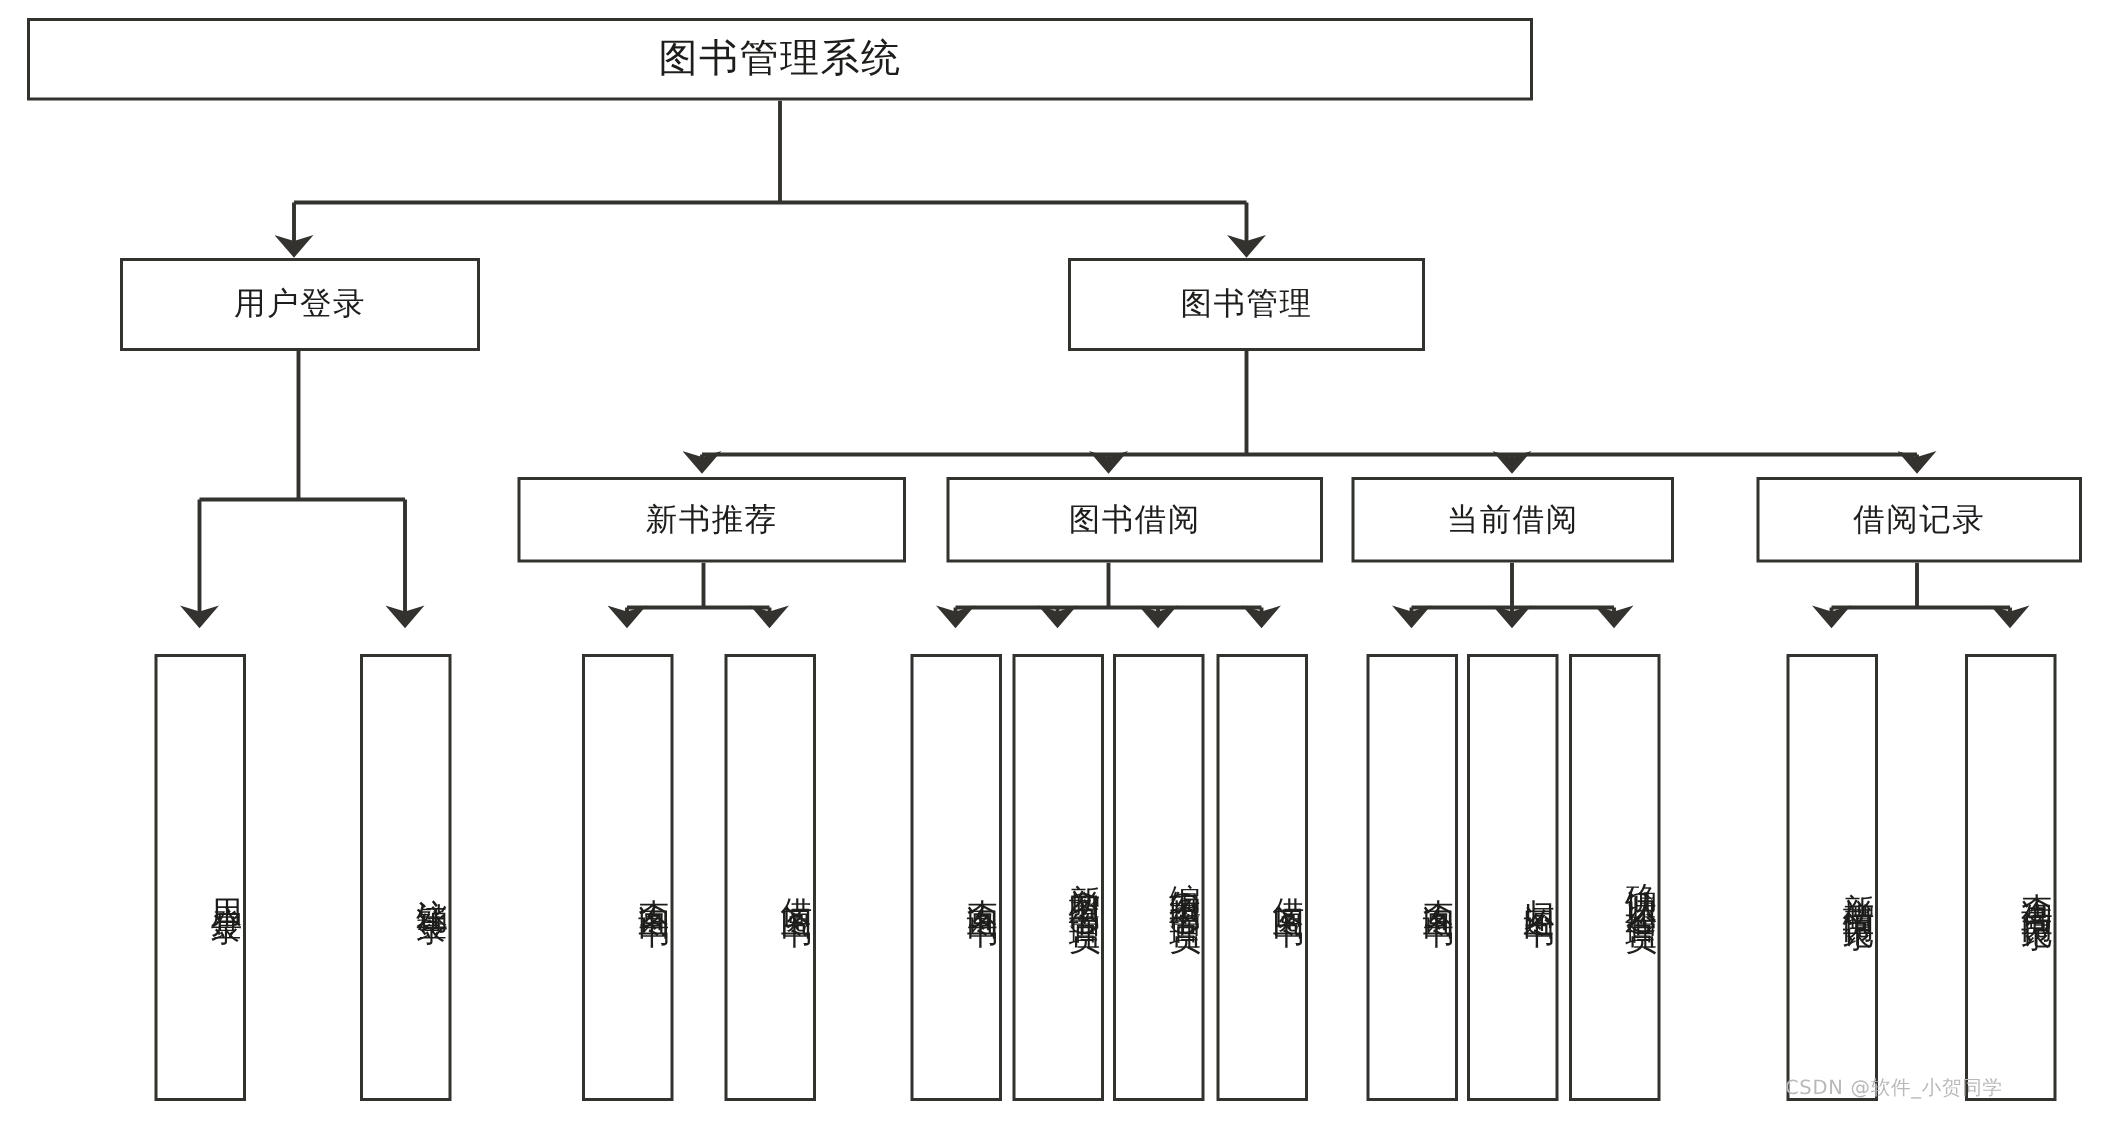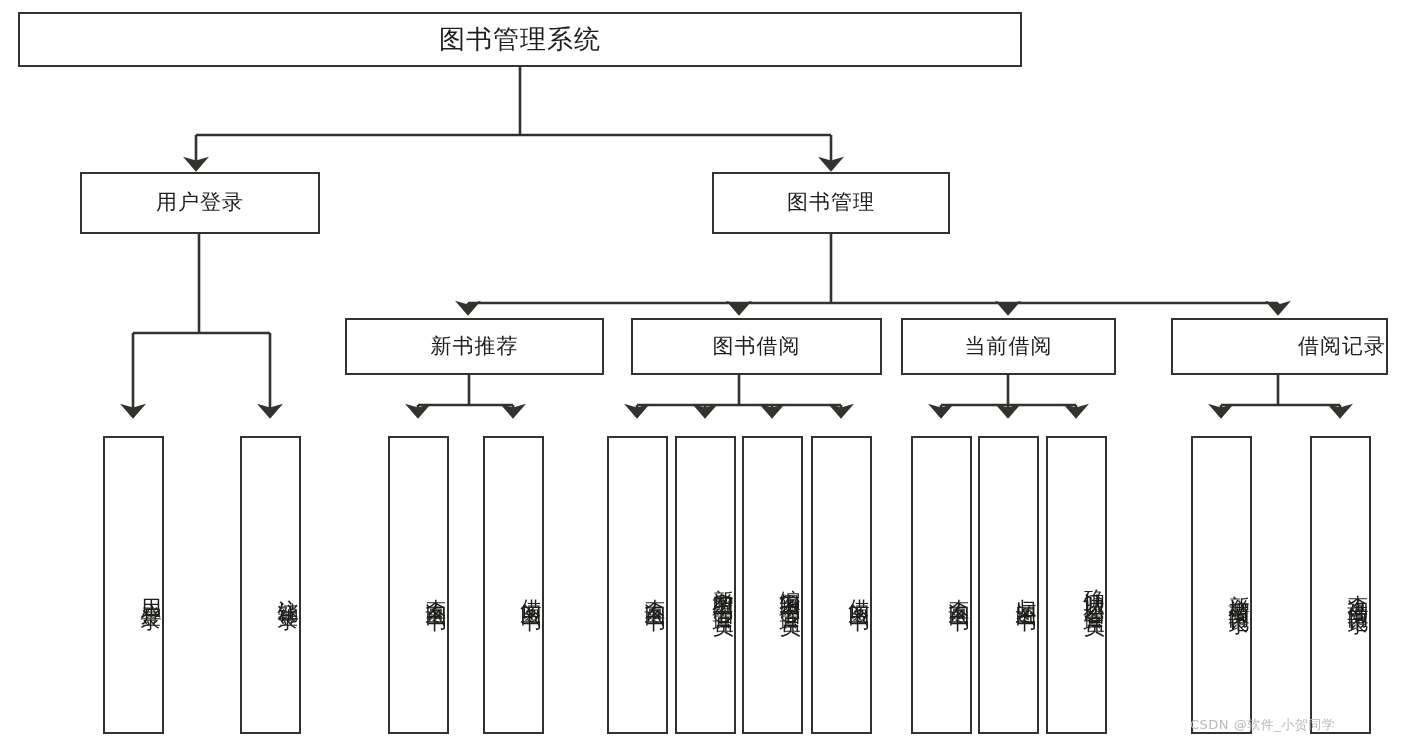--- a/index.html
+++ b/index.html
@@ -136,21 +136,21 @@
 
   <div class="node h" style="left:345px; top:318px; width:259px; height:57px;">
     <span>新书推荐</span>
   </div>
   <div class="node h" style="left:631px; top:318px; width:251px; height:57px;">
     <span>图书借阅</span>
   </div>
   <div class="node h" style="left:901px; top:318px; width:215px; height:57px;">
     <span>当前借阅</span>
   </div>
-  <div class="node h" style="left:1171px; top:318px; width:217px; height:57px;justify-content:flex-end;">
+  <div class="node h" style="left:1171px; top:318px; width:217px; height:57px;">
     <span>借阅记录</span>
   </div>
 
   <div class="node v" style="left:103px; top:436px; width:61px; height:298px;">
     <span>用户登录</span>
   </div>
   <div class="node v" style="left:240px; top:436px; width:61px; height:298px;">
     <span>注销登录</span>
   </div>
 

